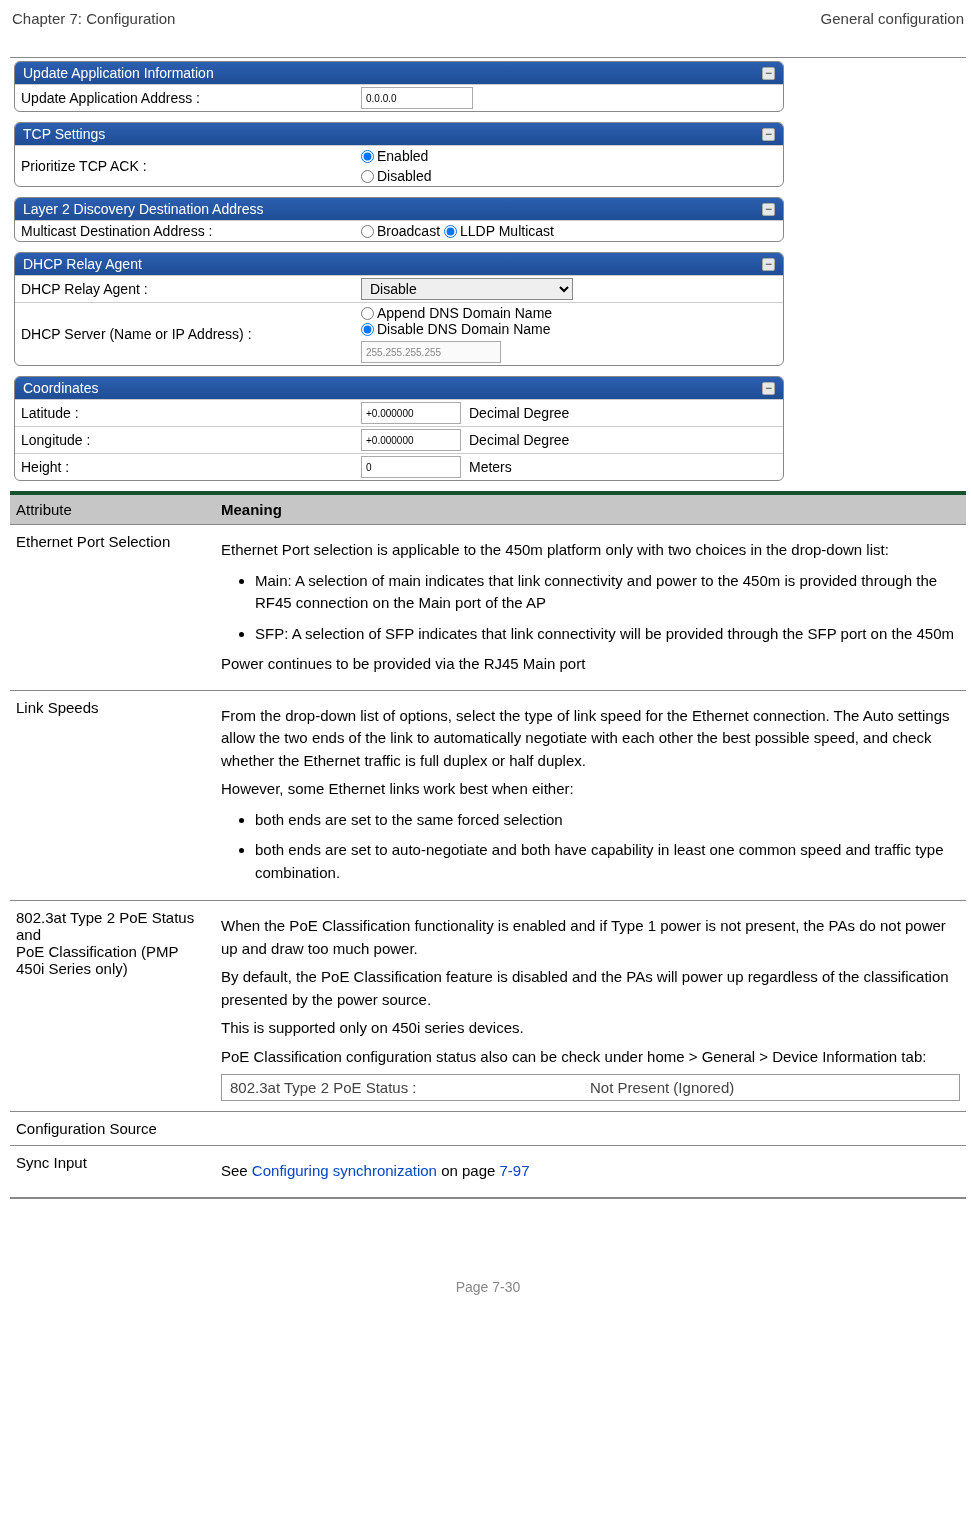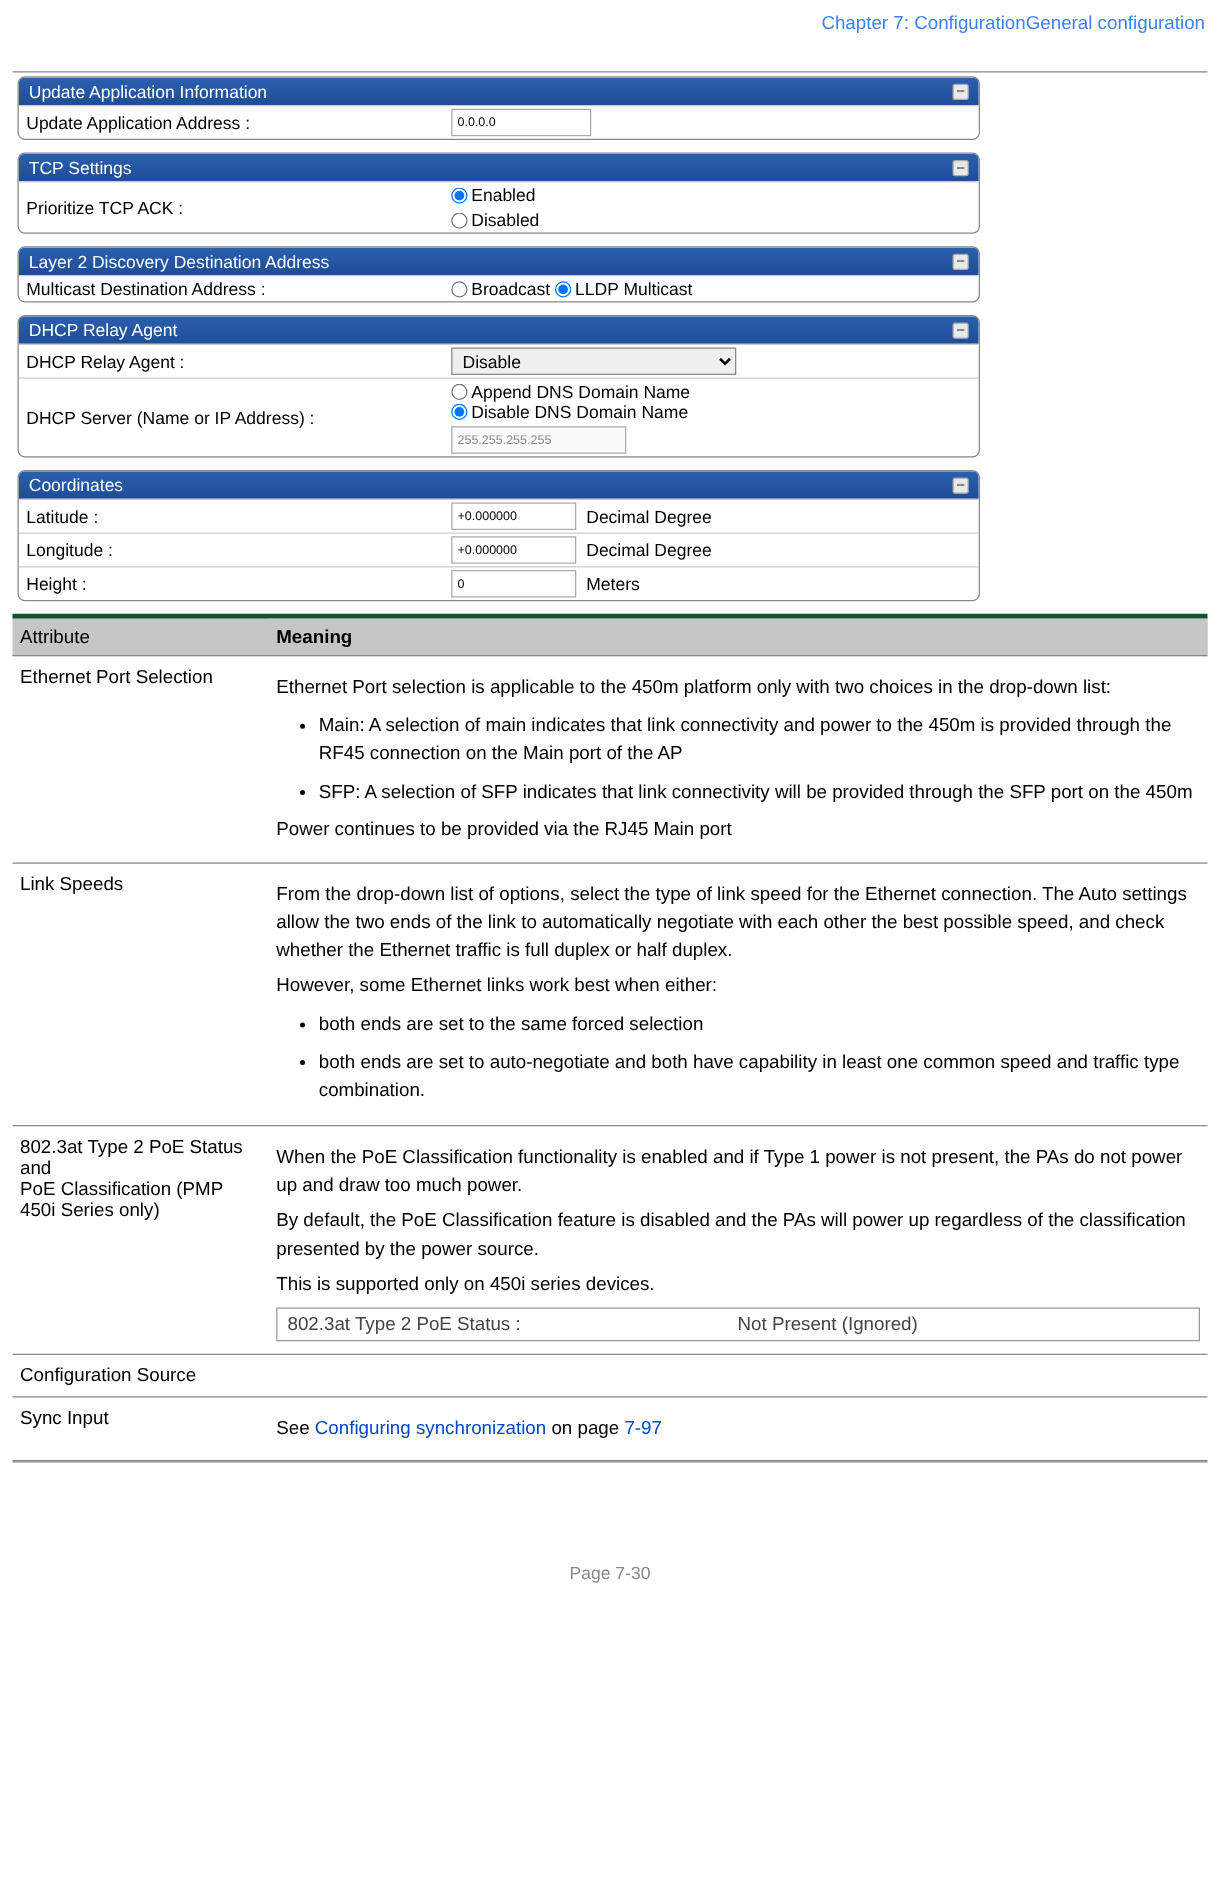--- a/index.html
+++ b/index.html
@@ -7,22 +7,22 @@
     font-family: "Segoe UI", Arial, sans-serif;
     font-size: 15px;
     color: #000;
     background: #fff;
     width: 971px;
     margin: 0 auto;
     padding: 10px 5px 0 10px;
   }
   .header-line {
     display: flex;
-    justify-content: flex-end;
-    color: #3b82f6;
+    justify-content: space-between;
+    color: #404040;
     font-size: 15px;
     padding: 0 2px 30px 2px;
   }
   .hr { border-top: 1px solid #888; margin: 0 0 3px 0; }
   .panel-wrap { padding: 0 0 0 4px; }
   .panel {
     width: 770px;
     border: 1px solid #888;
     border-radius: 6px;
     margin-bottom: 10px;
@@ -181,21 +181,21 @@
   </div>
 
   <div class="panel">
     <div class="panel-head">
       <span>DHCP Relay Agent</span>
       <span class="collapse">−</span>
     </div>
     <div class="panel-row">
       <span class="panel-label">DHCP Relay Agent :</span>
       <span class="panel-val">
-        <select style="width:228px">
+        <select style="width:212px">
           <option>Disable</option>
         </select>
       </span>
     </div>
     <div class="panel-row" style="align-items:center">
       <span class="panel-label">DHCP Server (Name or IP Address) :</span>
       <span class="panel-val" style="flex-direction:column;align-items:flex-start">
         <span class="radio-group" style="flex-direction:column">
           <label>
               <input type="radio" style="">
@@ -273,20 +273,21 @@
 
   <div class="attr-row">
     <div class="col-attr">
       <p>802.3at Type 2 PoE Status and</p>
       <p>PoE Classification (PMP 450i Series only)</p>
     </div>
     <div class="col-mean">
       <p>When the PoE Classification functionality is enabled and if Type 1 power is not present, the PAs do not power up and draw too much power.</p>
       <p>By default, the PoE Classification feature is disabled and the PAs will power up regardless of the classification presented by the power source.</p>
       <p>This is supported only on 450i series devices.</p>
+      <p>PoE Classification configuration status also can be check under home &gt; General &gt; Device Information tab:</p>
       <div class="poe-status-box">
         <span class="lbl">802.3at Type 2 PoE Status :</span>
         <span>Not Present (Ignored)</span>
       </div>
     </div>
   </div>
 
   <div class="attr-row">
     <div class="col-attr">Configuration Source</div>
   </div>

